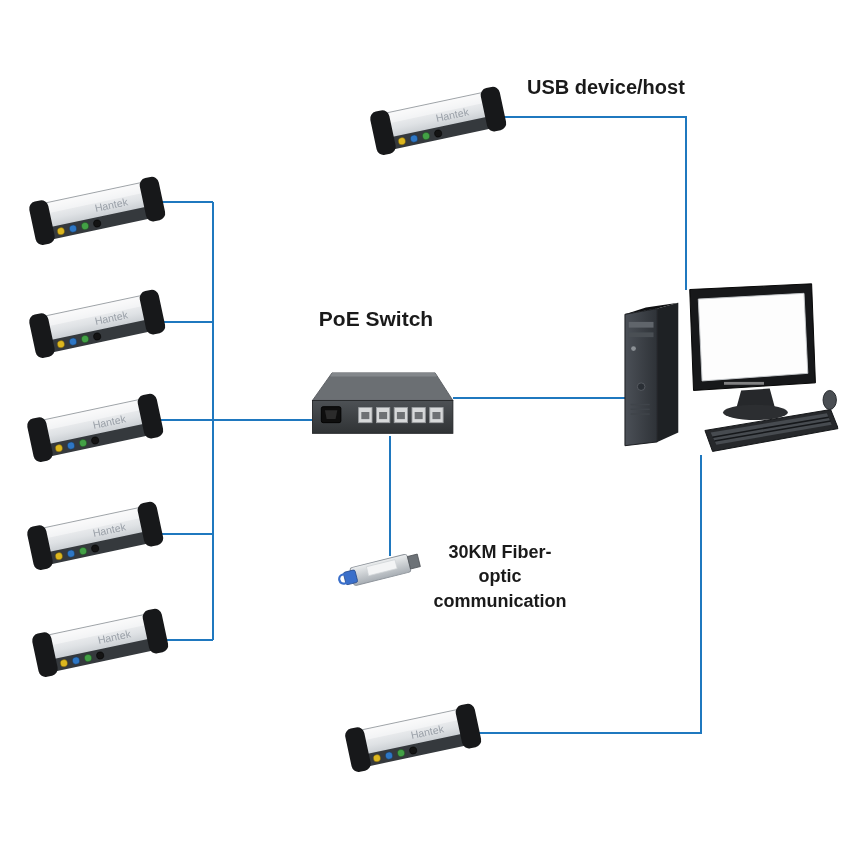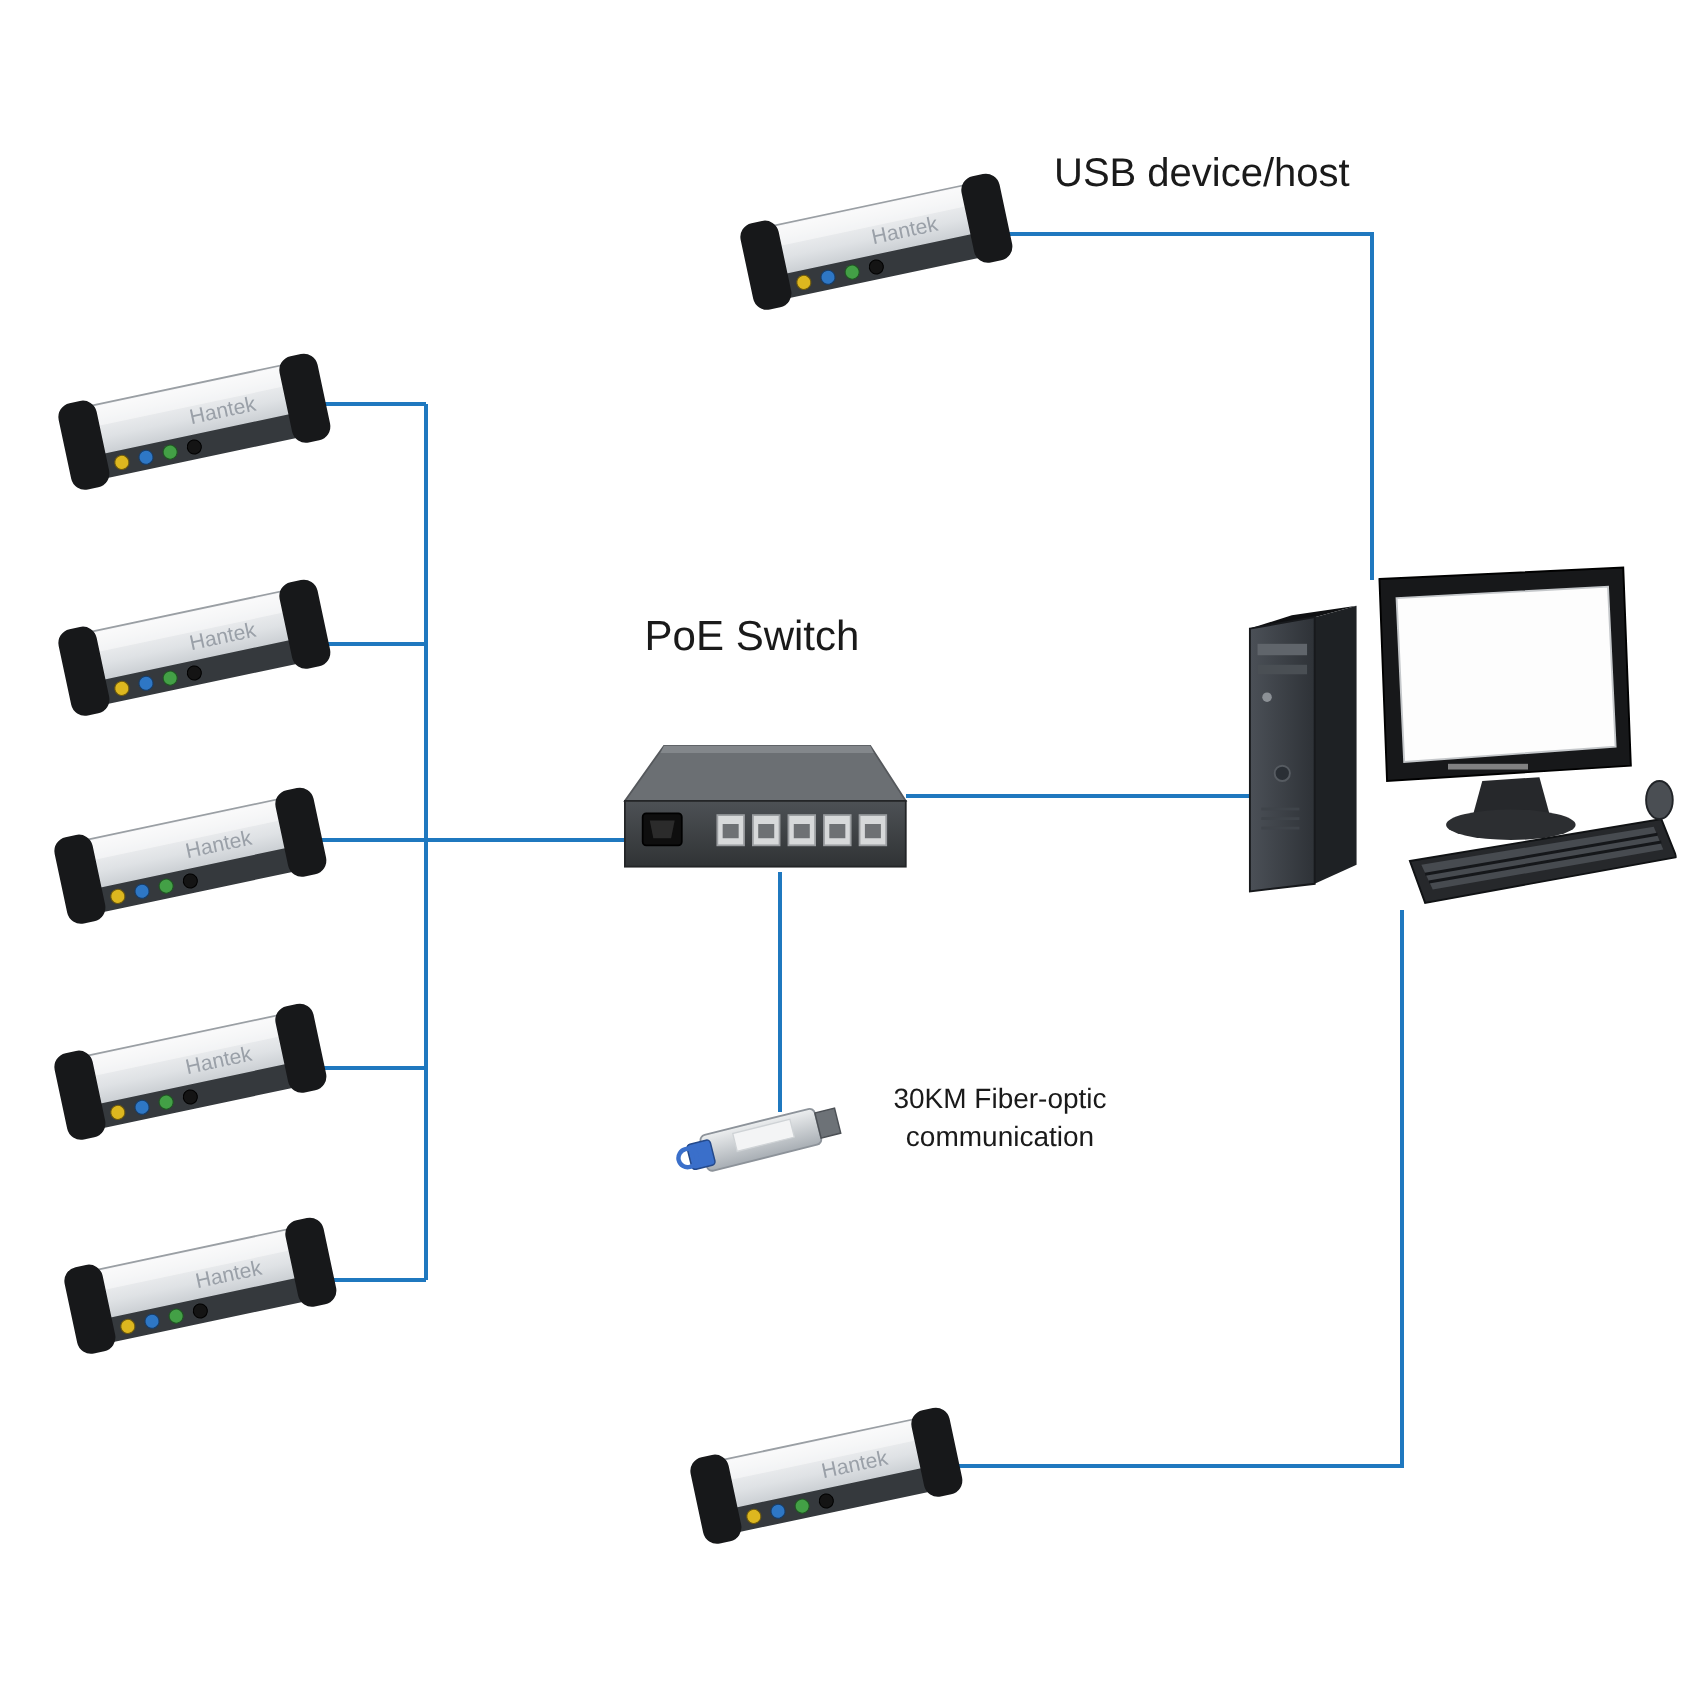--- a/index.html
+++ b/index.html
@@ -5,24 +5,24 @@
   * { margin:0; padding:0; box-sizing:border-box; }
   html,body { background:#ffffff; font-family:"Liberation Sans", sans-serif; }
   #canvas { position:relative; width:850px; height:850px; background:#ffffff; overflow:hidden; }
 
   .lines-layer { position:absolute; left:0; top:0; width:850px; height:850px; z-index:0; }
   .lines-layer polyline { fill:none; stroke:var(--line-color,#1f78bf); stroke-width:2; }
 
   .node { position:absolute; z-index:1; }
   .node svg { display:block; width:100%; height:100%; }
 
-  .diagram-label { position:absolute; z-index:2; color:#1a1a1a; }
+  .diagram-label { position:absolute; z-index:2; color:#1a1a1a;font-weight:bold; }
   #label-usb   { left:527px; top:76px;  font-size:20px; }
   #label-poe   { left:315px; top:307px; width:122px; text-align:center; font-size:21px; }
-  #label-fiber { left:430px; top:540px; width:140px; text-align:center; font-size:14px; line-height:1.35; }
+  #label-fiber { left:430px; top:540px; width:140px; text-align:center; font-size:18px; line-height:1.35; }
   #label-lan   { left:527px; top:702px; font-size:20px; }
 
   #scope1 { left:22px;  top:165px; width:150px; height:90px; }
   #scope2 { left:22px;  top:278px; width:150px; height:90px; }
   #scope3 { left:20px;  top:382px; width:150px; height:90px; }
   #scope4 { left:20px;  top:490px; width:150px; height:90px; }
   #scope5 { left:25px;  top:597px; width:150px; height:90px; }
   #scopeTop    { left:363px; top:75px;  width:150px; height:90px; }
   #scopeBottom { left:338px; top:692px; width:150px; height:90px; }
   #poeSwitch   { left:300px; top:350px; width:160px; height:92px; }

